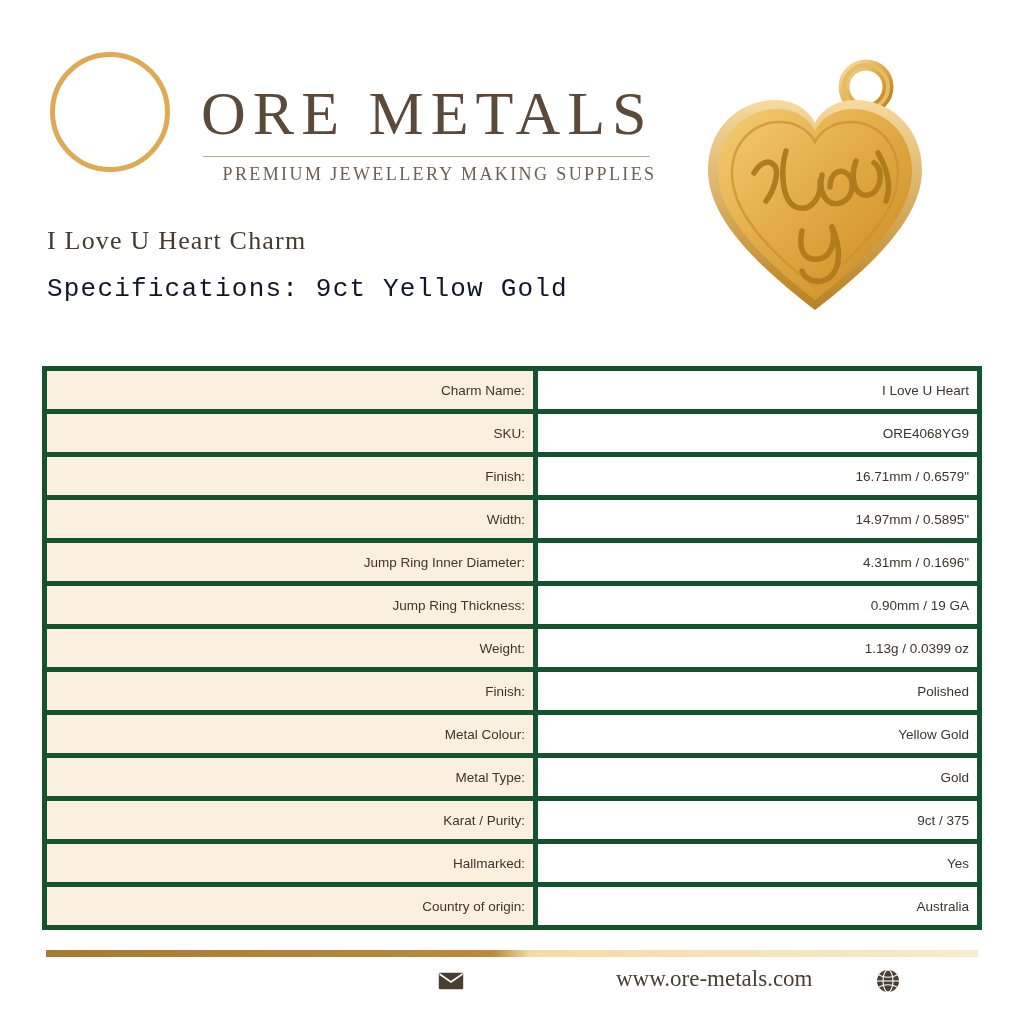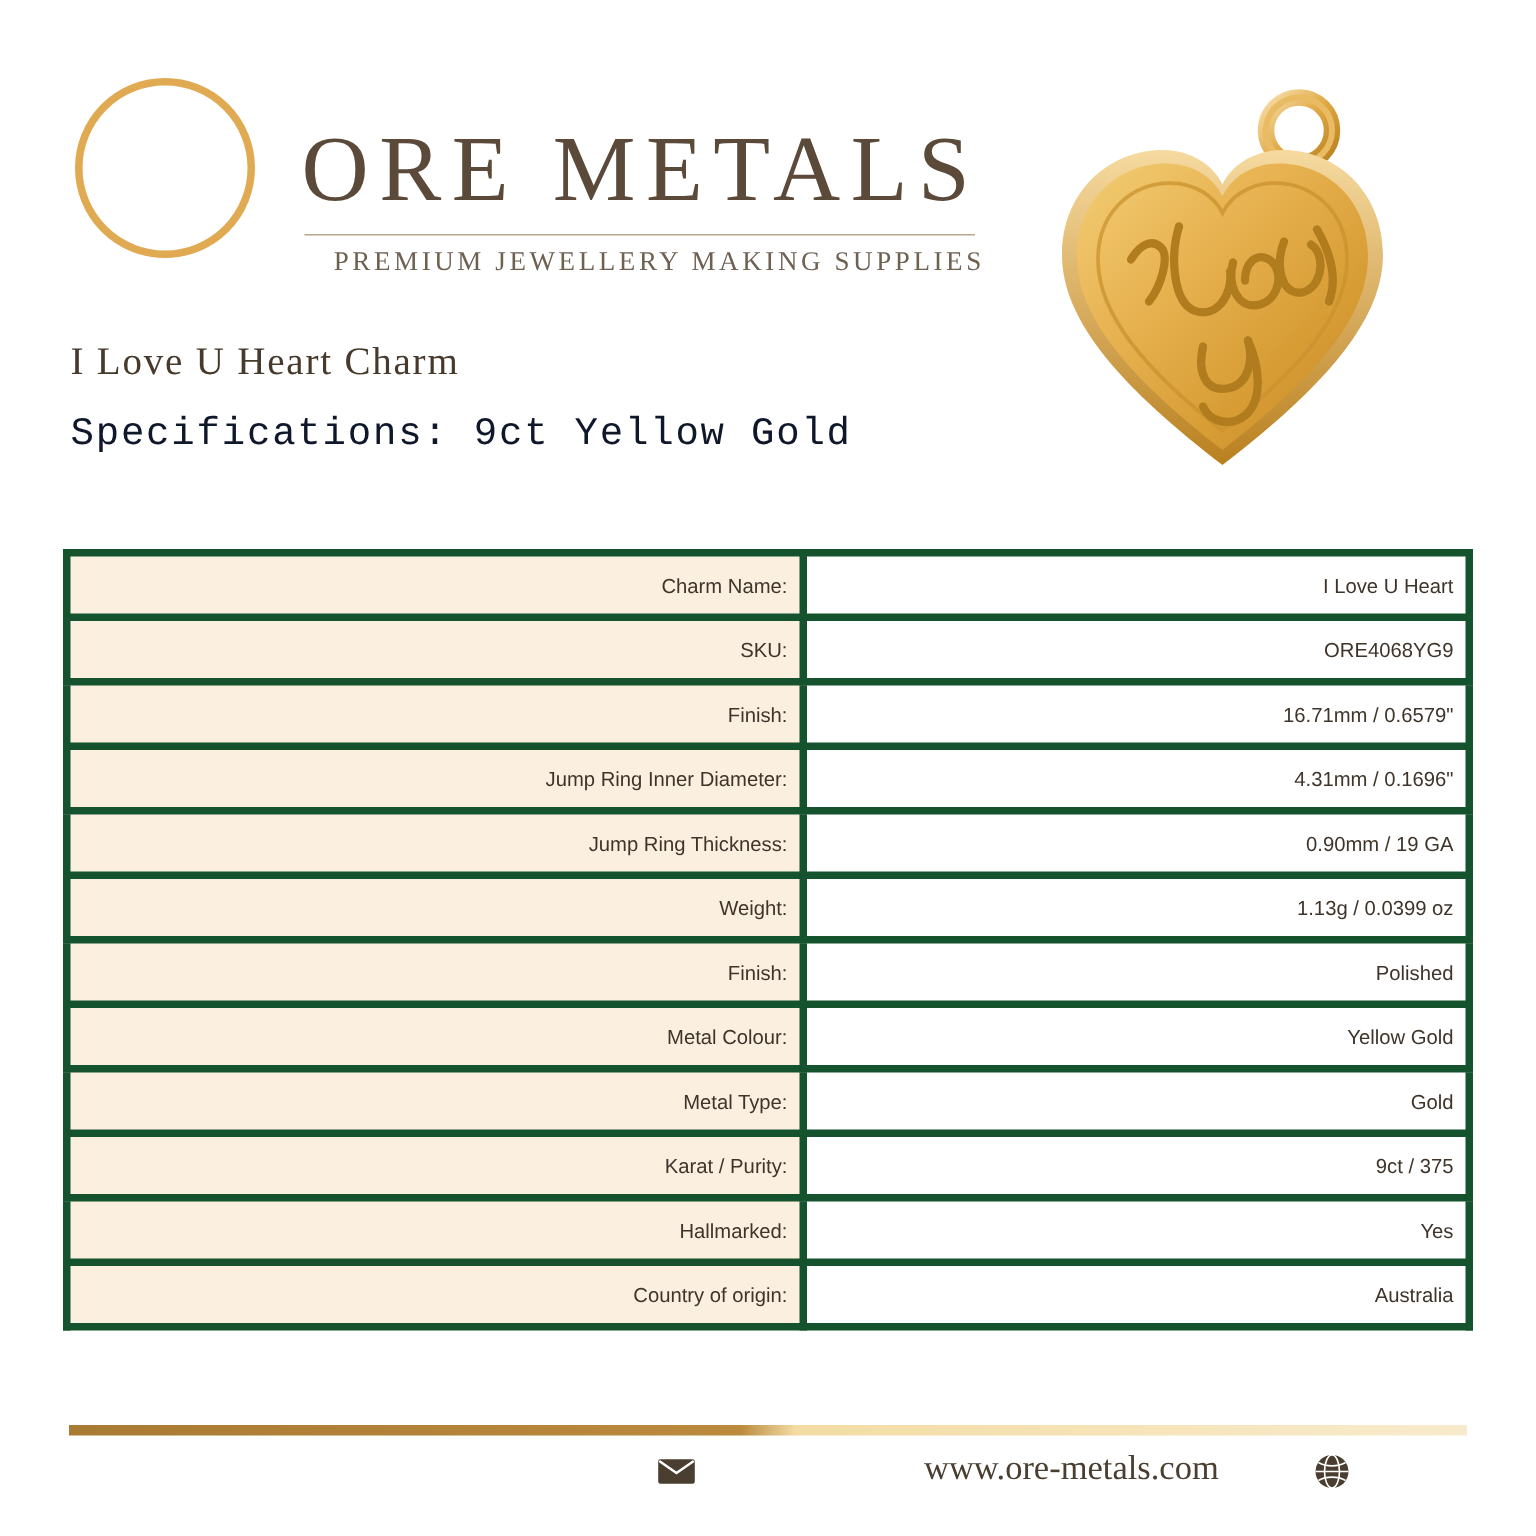--- a/index.html
+++ b/index.html
@@ -269,20 +269,24 @@
     </tr>
     <tr>
       <td class="label">SKU:</td>
       <td class="value">ORE4068YG9</td>
     </tr>
     <tr>
       <td class="label">Finish:</td>
       <td class="value">16.71mm / 0.6579"</td>
     </tr>
     <tr>
+      <td class="label">Width:</td>
+      <td class="value">14.97mm / 0.5895"</td>
+    </tr>
+    <tr>
       <td class="label">Jump Ring Inner Diameter:</td>
       <td class="value">4.31mm / 0.1696"</td>
     </tr>
     <tr>
       <td class="label">Jump Ring Thickness:</td>
       <td class="value">0.90mm / 19 GA</td>
     </tr>
     <tr>
       <td class="label">Weight:</td>
       <td class="value">1.13g / 0.0399 oz</td>

